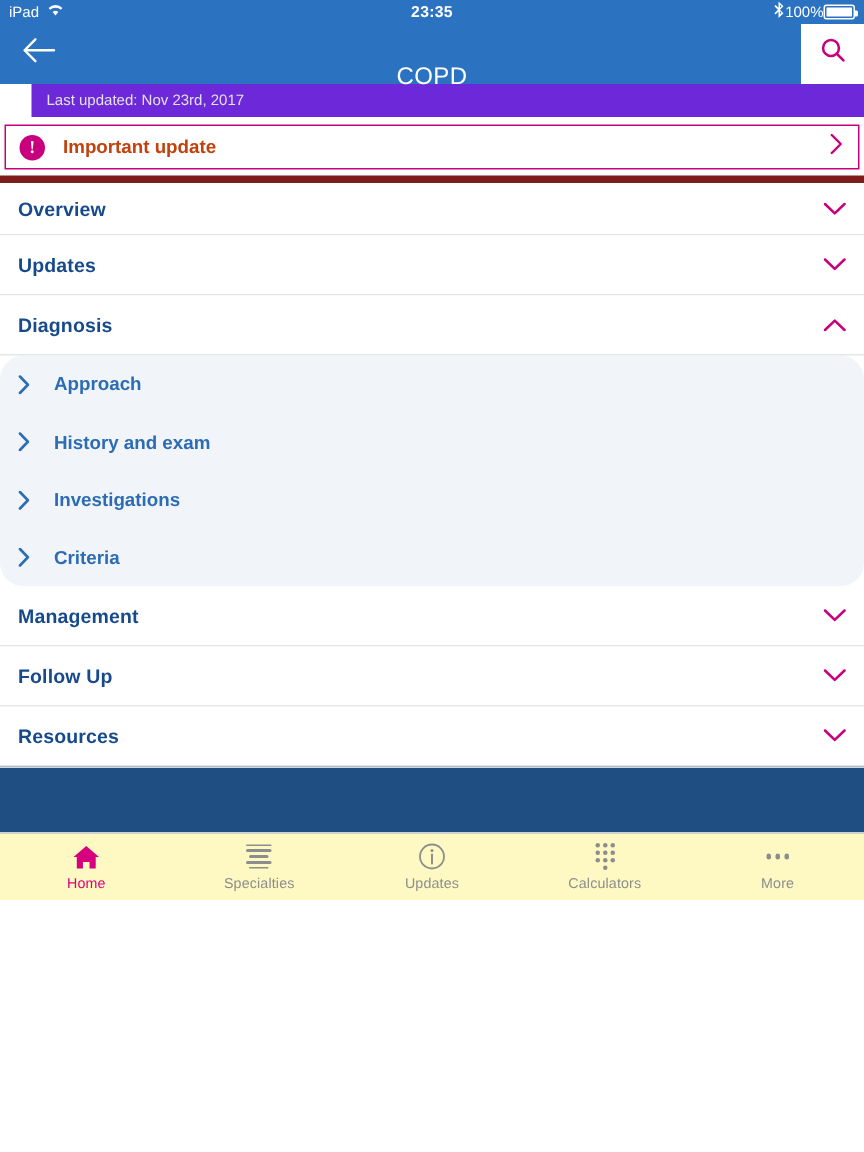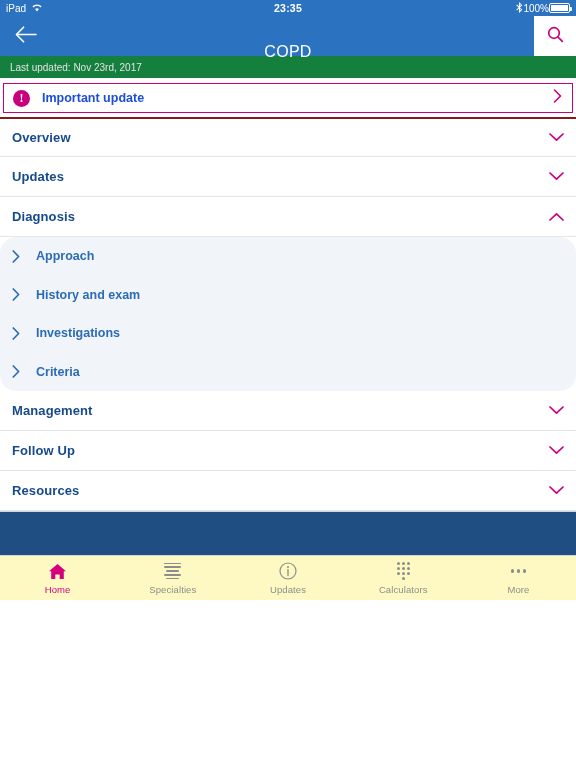--- a/index.html
+++ b/index.html
@@ -51,47 +51,47 @@
     position:absolute; left:0; right:0; text-align:center; color:#ffffff;
     font-size:16px; font-weight:400; letter-spacing:.3px; pointer-events:none;margin-top:31px;
   }
   .nav-search {
     position:absolute; right:0; top:0; width:42px; height:40px; background:#ffffff;
     display:flex; align-items:center; justify-content:center; cursor:pointer;
   }
 
   
   .updated-bar {
-    height:22px; background:#15803d; color:#e2e2e2;
+    height:22px; background:#6d28d9; color:#e2e2e2;
     display:flex; align-items:center; padding:0 10px;
-    font-size:10px; flex:0 0 auto;
+    font-size:10px; flex:0 0 auto;margin-left:21px;
   }
 
   
   .imp-wrap { padding:5px 3px 4px 3px; background:#ffffff; flex:0 0 auto; }
   .imp-row {
     border:1.5px solid #c9007e; height:30px;
     display:flex; align-items:center; padding:0 10px 0 9px; cursor:pointer;
     background:#ffffff;
   }
   .imp-ico {
     width:17px; height:17px; border-radius:50%; background:#c9007e;
     color:#ffffff; font-size:12px; font-weight:bold; line-height:17px;
     text-align:center; flex:0 0 auto; font-family:"Liberation Serif", serif;
   }
-  .imp-label { color:#1d4ed8; font-size:12.5px; font-weight:bold; margin-left:12px; }
+  .imp-label { color:#c2410c; font-size:12.5px; font-weight:bold; margin-left:12px; }
   .imp-chev { margin-left:auto; color:#c9007e; }
 
   
   .list { flex:0 0 auto; background:#ffffff; }
   .sec-head {
     height:40px; border-bottom:1px solid #e3e6e9; background:#ffffff;
     display:flex; align-items:center; padding:0 12px; cursor:pointer;
   }
-  .sec-head.first { border-top:2px solid #7f1d1d; }
+  .sec-head.first { border-top:5px solid #7f1d1d; }
   .sec-title { color:#174a8b; font-size:13px; font-weight:bold; letter-spacing:.1px; }
   .sec-chev { margin-left:auto; display:flex; align-items:center; }
 
   .sub-list { background:#f1f5f9;border-radius:16px; }
   .sub-item {
     height:38.5px; display:flex; align-items:center; padding:0 12px 0 12px; cursor:pointer;
   }
   .sub-chev { width:24px; display:flex; align-items:center; justify-content:flex-start; }
   .sub-label { color:#2c6cb4; font-size:12.5px; font-weight:bold; }
 

